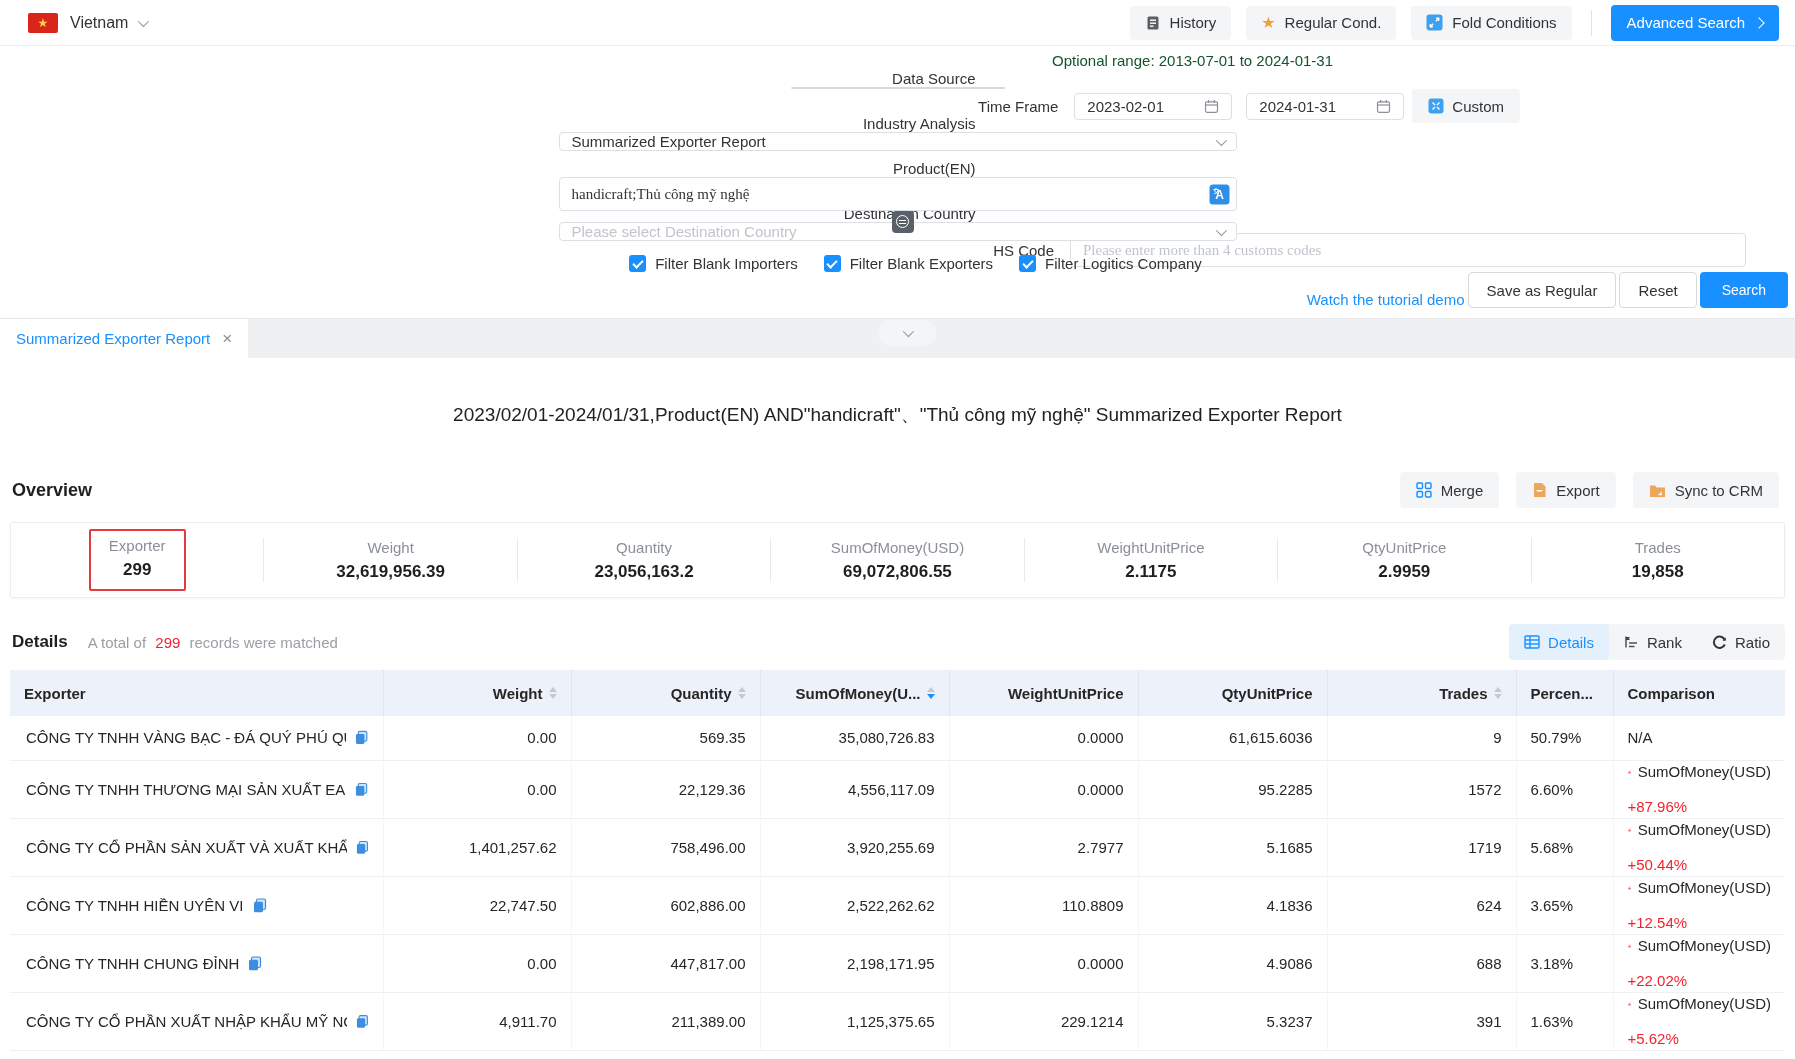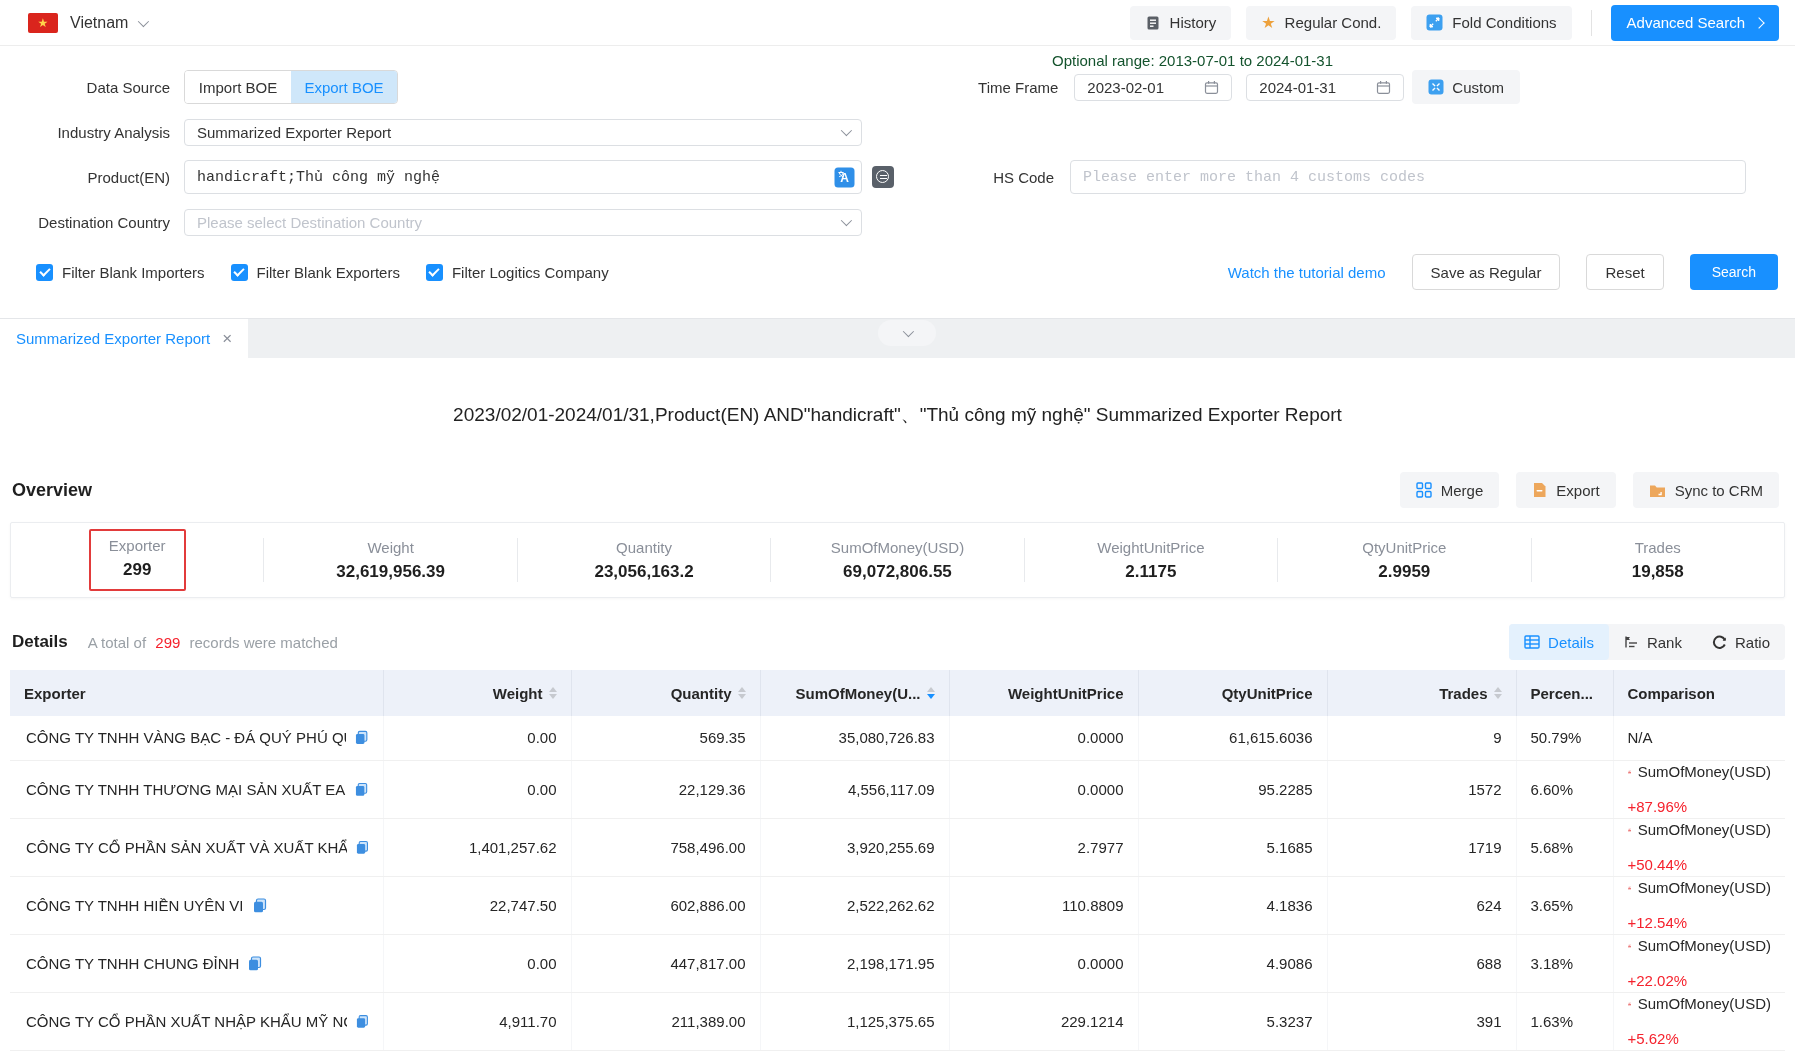--- a/index.html
+++ b/index.html
@@ -19,34 +19,34 @@
   .tb-btn { height:34px; display:flex; align-items:center; gap:9px; background:#f4f5f7;
     border-radius:4px; padding:0 15px; font-size:15px; color:#333; cursor:pointer; }
   .v-div { width:1px; height:26px; background:#e3e3e3; margin:0 4px; }
   .adv-btn { height:36px; background:#1890ff; color:#fff; border-radius:4px; display:flex;
     align-items:center; gap:10px; padding:0 16px; font-size:15px; cursor:pointer; }
   .star-ico::before { content:"★"; color:#eda13c; font-size:16px; line-height:1; }
 
   
   .form { position:relative; padding-top:24px; padding-bottom:18px; background:#fff; }
   .optional-range { position:absolute; top:6px; left:1052px; color:#14532d; font-size:15px; }
-  .form-row { display:flex; align-items:center; height:34px; margin-bottom:11px; }
+  .form-row { display:flex; align-items:center; height:34px; margin-bottom:11px;flex-direction:column; }
   .row-cbs { margin-top:16px; height:34px; }
   .f-label { width:170px; flex-shrink:0; text-align:right; margin-right:14px; font-size:15px; color:#333; }
   .seg { display:flex; border:1px solid #d9d9d9; border-radius:4px; overflow:hidden; height:34px; }
   .seg-item { width:106px; display:flex; align-items:center; justify-content:center;
     font-size:15px; background:#fff; color:#333; cursor:pointer; }
   .seg-item.active { background:#cfe7fa; color:#1890ff; }
   .field { height:27px; border:1px solid #dcdfe3; border-radius:4px; background:#fff;
     display:flex; align-items:center; padding:0 12px; font-size:15px; color:#333; }
   .industry-select { width:678px; justify-content:space-between; cursor:pointer; }
   .dest-select { width:678px; justify-content:space-between; cursor:pointer; }
   .ph { color:#c0c4cc; }
   input.txt { height:34px; border:1px solid #dcdfe3; border-radius:4px; font-size:15px;
-    color:#333; padding:0 12px; outline:none; font-family:Liberation Mono, monospace; }
+    color:#333; padding:0 12px; outline:none; font-family:Liberation Serif, serif; }
   input.txt::placeholder { color:#c0c4cc; }
   .product-wrap { position:relative; width:678px; }
   .product-wrap input { width:100%; padding-right:42px; }
   .in-icon { position:absolute; right:7px; top:7px; }
   .exact-btn { margin-left:10px; width:22px; height:22px; background:#596069; border-radius:4px;
     position:relative; cursor:pointer; flex-shrink:0; }
   .exact-btn .circ { position:absolute; left:4px; top:4px; width:13px; height:13px;
     border:1.4px solid #fff; border-radius:50%; }
   .exact-btn .eq { position:absolute; left:7.5px; top:8.5px; width:7px; height:4px;
     border-top:1.4px solid #fff; border-bottom:1.4px solid #fff; }
@@ -60,21 +60,21 @@
   .hs-group .hs-label { font-size:15px; color:#333; margin-right:16px; }
   .hs-group input { width:676px; }
   .checkboxes { display:flex; gap:26px; margin-left:36px; }
   .checkbox { display:flex; align-items:center; gap:9px; font-size:15px; cursor:pointer; }
   .cb-box { width:17px; height:17px; background:#1890ff; border-radius:3px; position:relative; }
   .cb-box::after { content:""; position:absolute; left:5.5px; top:2.5px; width:4px; height:8px;
     border-right:2px solid #fff; border-bottom:2px solid #fff; transform:rotate(45deg); }
   .expand-pill { position:absolute; left:878px; top:274px; width:58px; height:26px;
     background:#f4f5f7; border-radius:13px; display:flex; align-items:center;
     justify-content:center; cursor:pointer; }
-  .form-actions { margin-left:auto; margin-right:17px; display:flex; align-items:center; gap:26px; }
+  .form-actions { margin-left:auto; margin-right:7px; display:flex; align-items:flex-end; gap:3px; }
   .link { color:#1890ff; font-size:15px; cursor:pointer; }
   .btn-white { height:36px; padding:0 18px; border:1px solid #d9d9d9; border-radius:4px;
     background:#fff; font-size:15px; color:#333; display:flex; align-items:center; cursor:pointer; }
   .btn-primary { height:36px; padding:6px 22px; border:none; border-radius:4px;
     background:#1890ff; color:#fff; font-size:14px; display:flex; align-items:center; cursor:pointer; }
 
   
   .tabstrip { height:40px; background:#eef0f2; border-top:1px solid #e4e6e9; display:flex; }
   .tab { background:#fff; padding:0 16px; display:flex; align-items:center; gap:12px;
     color:#1890ff; font-size:15px; cursor:pointer; }

